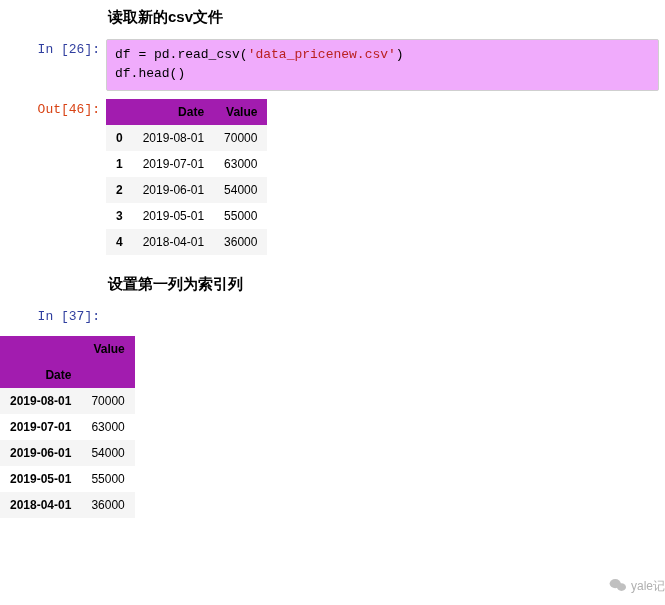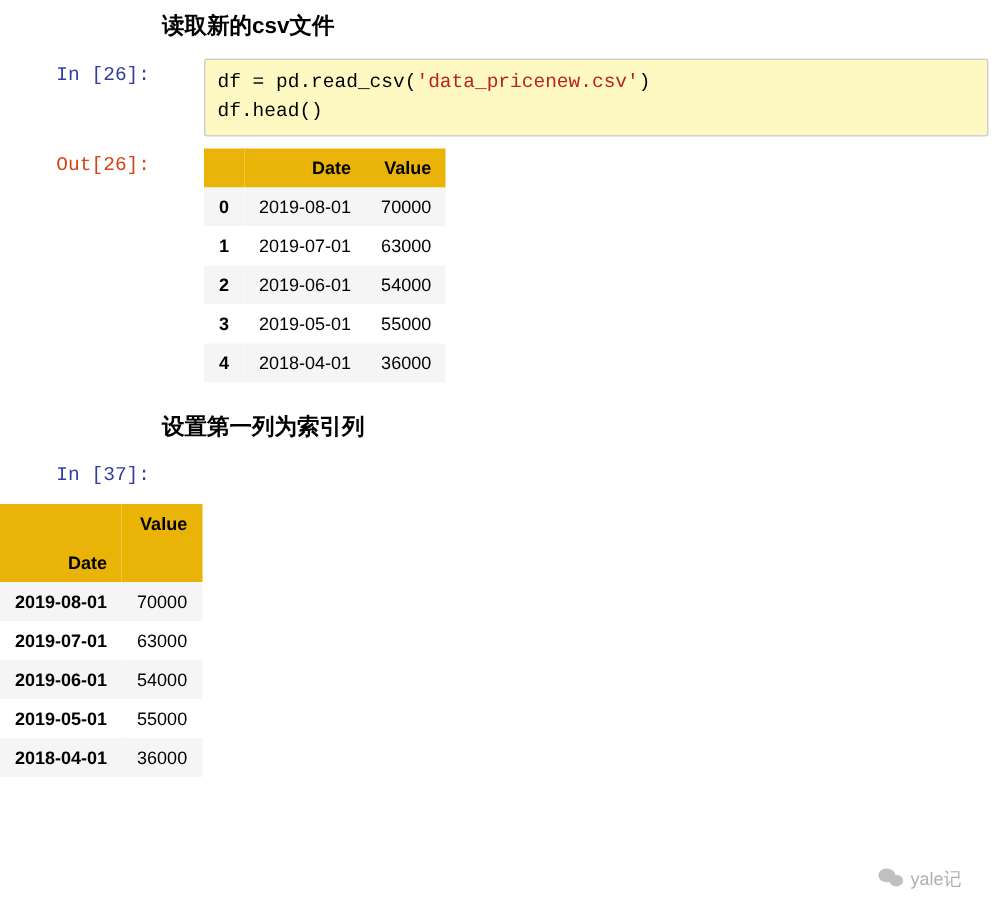--- a/index.html
+++ b/index.html
@@ -9,38 +9,38 @@
     color: #000;
     background: #fff;
     width: 665px;
   }
   .heading {
     font-size: 15px;
     font-weight: bold;
     margin: 0;
     padding: 8px 8px 8px 108px;
   }
-  .cell-row { display: flex; align-items: flex-start; gap: 30px; }
+  .cell-row { display: flex; align-items: flex-start; }
   .prompt {
     width: 100px;
     text-align: right;
     font-family: Menlo, Consolas, "Courier New", monospace;
     font-size: 13px;
     padding: 6px 6px 6px 0;
     line-height: 1.4;
     flex-shrink: 0;
     white-space: pre;
   }
   .prompt.in { color: #303F9F; }
   .prompt.out { color: #D84315; }
   .code-area {
     flex: 1;
     border: 1px solid #cfcfcf;
     border-radius: 2px;
-    background: #fef9c3;
+    background: #f0abfc;
     padding: 6px 8px;
     font-family: Menlo, Consolas, "Courier New", monospace;
     font-size: 13px;
     line-height: 1.45;
     margin: 4px 6px 4px 0;
     white-space: pre;
   }
   .tok  { color: #000; }
   .tok-str { color: #BA2121; }
   .tok-num { color: #006600; }
@@ -49,39 +49,39 @@
     border-collapse: collapse;
     font-size: 12px;
   }
   table.df th, table.df td {
     padding: 6px 10px;
     text-align: right;
     border: none;
   }
   table.df thead th {
     font-weight: bold;
-    background: #eab308;
+    background: #a21caf;
   }
   table.df tbody th {
     font-weight: bold;
     background: #fff;
   }
   table.df tbody tr:nth-child(odd) td,
   table.df tbody tr:nth-child(odd) th.rowhdr {
     background: #f5f5f5;
   }
   table.df tbody tr:nth-child(even) td,
   table.df tbody tr:nth-child(even) th.rowhdr {
     background: #fff;
   }
   table.df tbody th.rowhdr { font-weight: bold; }
   table.df .idxname { text-align: right; font-weight: bold; }
   .watermark {
     position: fixed;
-    right: 24px;
+    right: 0;
     bottom: 10px;
     color: #b0b0b0;
     font-size: 12px;
     display: flex;
     align-items: center;
     gap: 4px;
   }
   .watermark svg { width: 18px; height: 14px; }
 </style>
 </head>
@@ -89,21 +89,21 @@
 
 <h3 class="heading">读取新的csv文件</h3>
 
 <div class="cell-row">
   <div class="prompt in">In [26]:</div>
   <div class="code-area"><span class="tok">df = pd.read_csv(</span><span class="tok-str">'data_pricenew.csv'</span><span class="tok">)</span>
 <span class="tok">df.head()</span></div>
 </div>
 
 <div class="cell-row">
-  <div class="prompt out">Out[26]:</div>
+  <div class="prompt out">Out[46]:</div>
   <div class="output-area">
     <table class="df">
       <thead>
         <tr>
           <th></th>
           <th>Date</th>
           <th>Value</th>
         </tr>
       </thead>
       <tbody>

